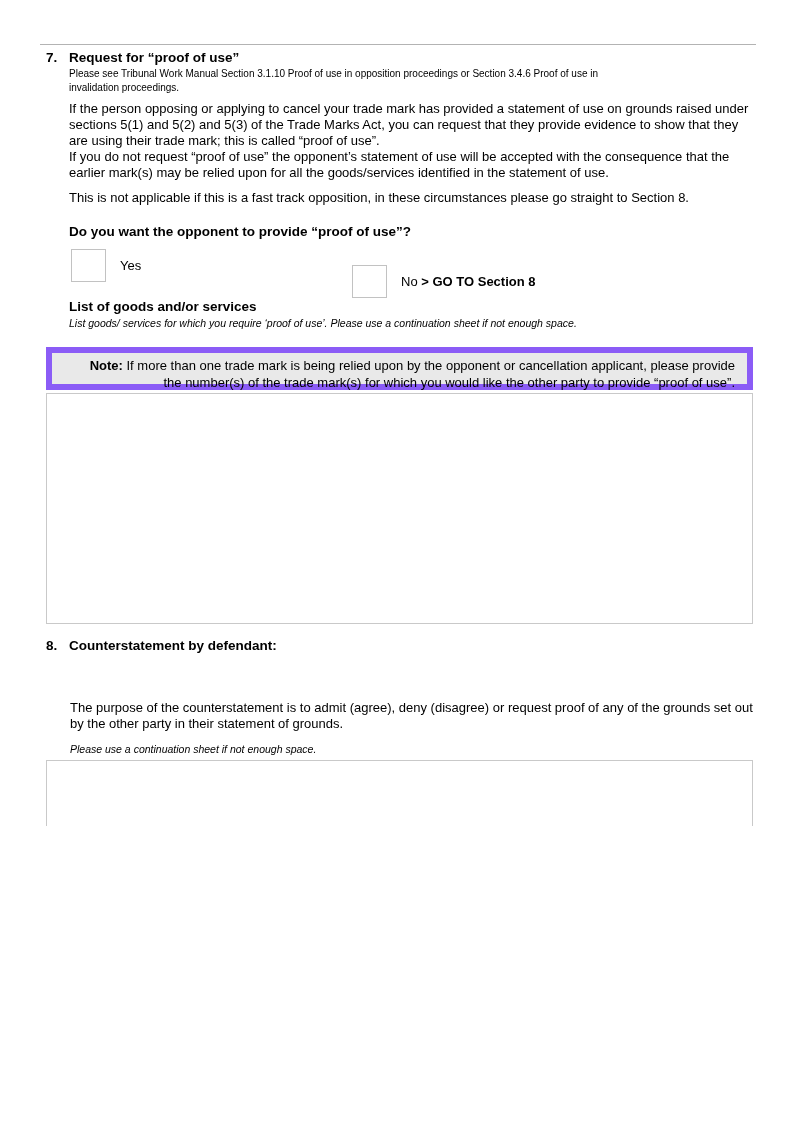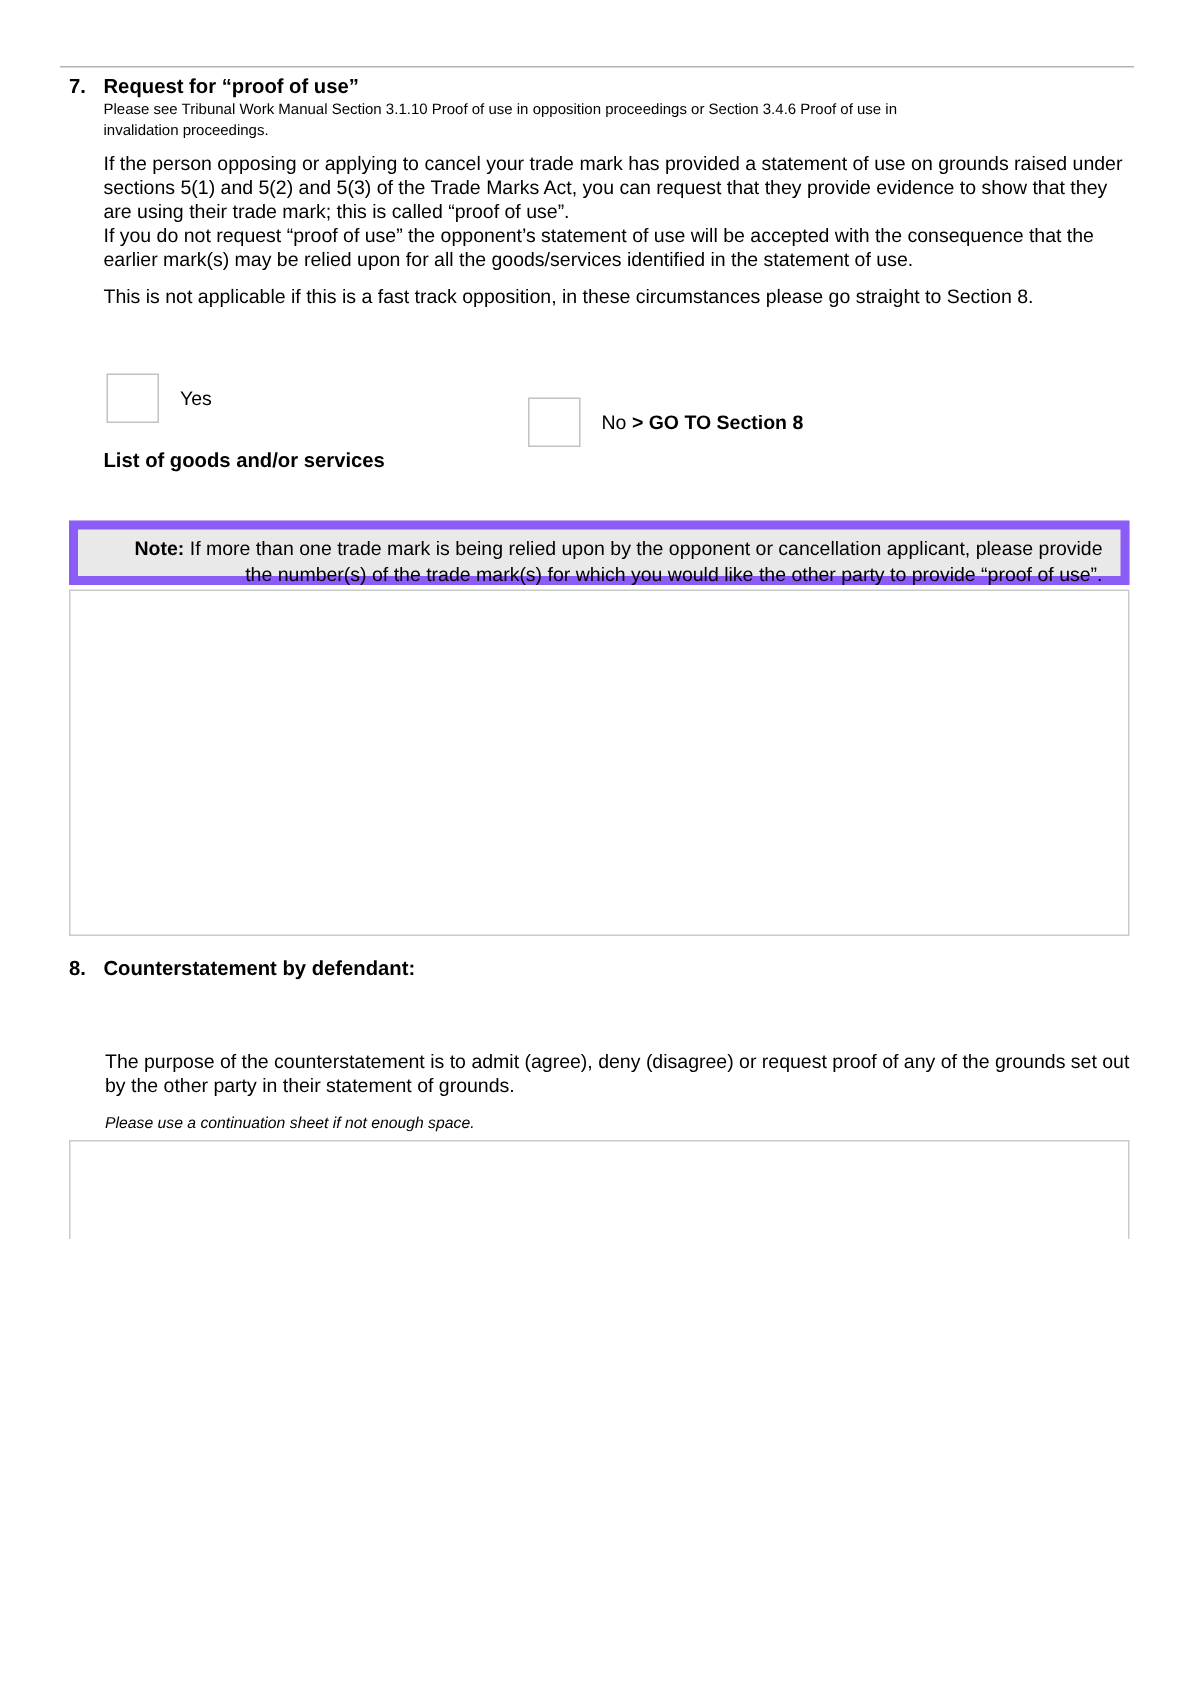--- a/index.html
+++ b/index.html
@@ -136,33 +136,35 @@
 
   <div class="abs guidance">Please see Tribunal Work Manual Section 3.1.10 Proof of use in opposition proceedings or Section 3.4.6 Proof of use in invalidation proceedings.</div>
 
   <div class="abs body-text" style="top:101px;">
     <div>If the person opposing or applying to cancel your trade mark has provided a statement of use on grounds raised under sections 5(1) and 5(2) and 5(3) of the Trade Marks Act, you can request that they provide evidence to show that they are using their trade mark; this is called “proof of use”.</div>
     <div>If you do not request “proof of use” the opponent’s statement of use will be accepted with the consequence that the earlier mark(s) may be relied upon for all the goods/services identified in the statement of use.</div>
   </div>
 
   <div class="abs body-text" style="top:190px;">This is not applicable if this is a fast track opposition, in these circumstances please go straight to Section 8.</div>
 
+  <div class="abs question">Do you want the opponent to provide “proof of use”?</div>
 
   <div class="abs option-group" style="left:71px; top:249px;align-items:center;">
     <div class="checkbox"></div>
     <span class="option-label">Yes</span>
   </div>
 
   <div class="abs option-group" style="left:352px; top:265px;text-align:right;">
     <div class="checkbox"></div>
     <span class="option-label"><span>No</span> <span class="bold">&gt; GO TO Section 8</span></span>
   </div>
 
   <div class="abs goods-heading">List of goods and/or services</div>
 
+  <div class="abs small-italic" style="left:69px; top:317px;">List goods/ services for which you require ‘proof of use’.  Please use a continuation sheet if not enough space.</div>
 
   <div class="abs note-box">
     <span class="bold">Note:</span> <span>If more than one trade mark is being relied upon by the opponent or cancellation applicant, please provide the number(s) of the trade mark(s) for which you would like the other party to provide “proof of use”.</span>
   </div>
 
   <div class="abs input-box box-goods"></div>
 
   <div class="abs sec-heading" style="left:46px; top:638px;">
     <span class="sec-num">8.</span><span>Counterstatement by defendant:</span>
   </div>

